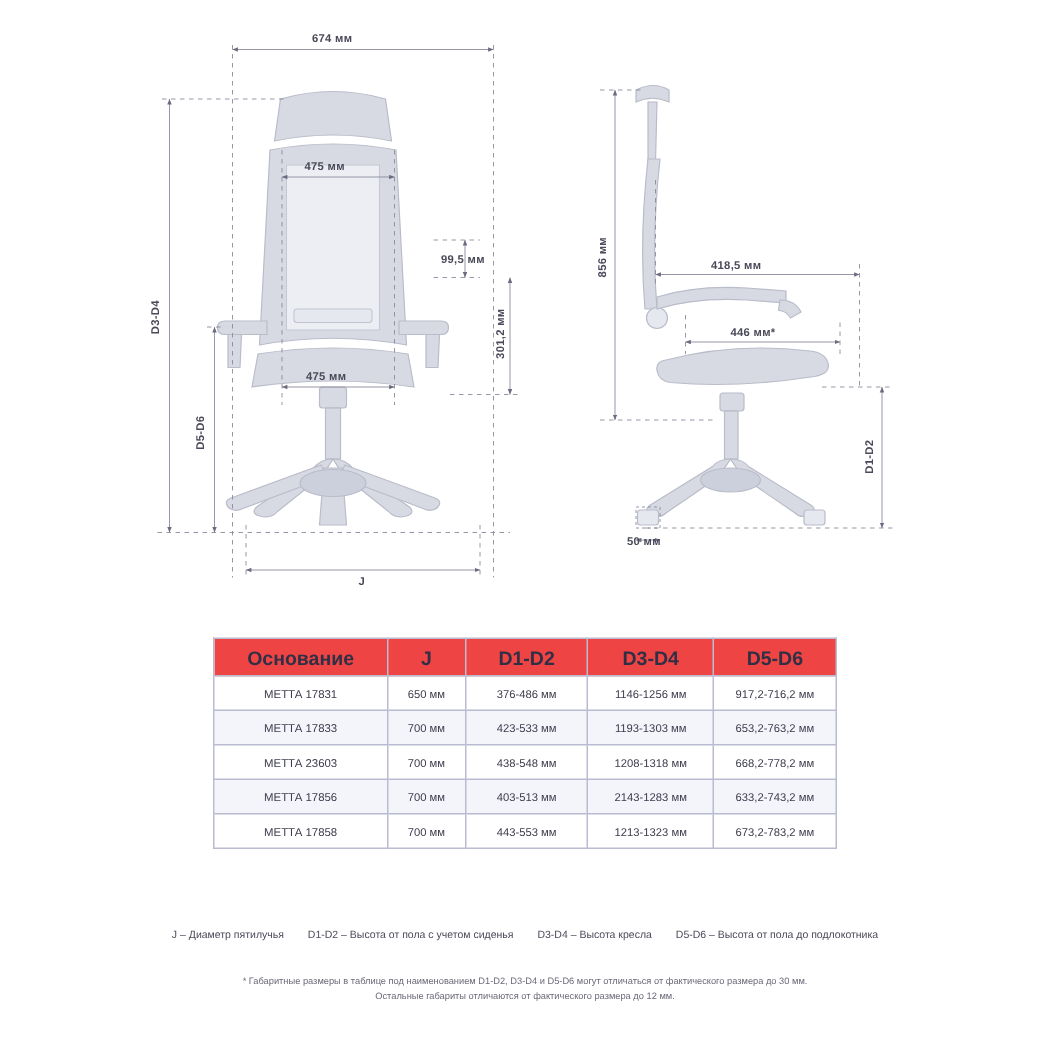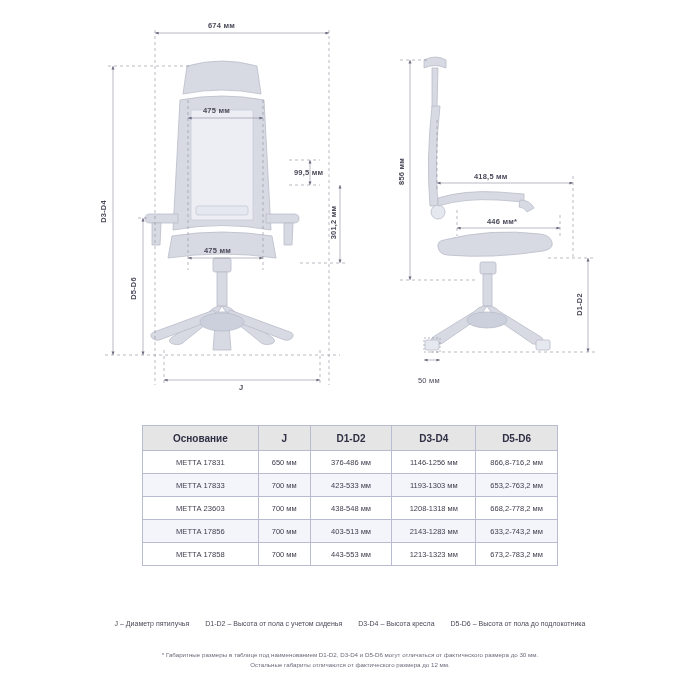--- a/index.html
+++ b/index.html
@@ -35,23 +35,23 @@
   }
   th,td{
     border:1px solid #b9bcd0;
     text-align:center;
     padding:0;
     height:22px;
     font-weight:normal;
     color:#3d3d4d;
   }
   thead th{
-    background:#e5e5e5;
+    background:#ef4444;
     font-weight:bold;
-    font-size:10px;
+    font-size:13px;
     color:#2f2f45;
     height:24px;
   }
   tbody tr:nth-child(odd){background:#ffffff;}
   tbody tr:nth-child(even){background:#f4f5fb;}
   td.name{font-size:7.6px;margin-top:20px;}
   col.c1{width:116px;}
   col.c2{width:52px;}
   col.c3{width:82px;}
   col.c4{width:84px;}
@@ -206,21 +206,21 @@
   <div class="dim-text vert" style="left:317px;top:218px;font-weight:bold;transform:rotate(-90deg);">301,2 мм</div>
   <div class="dim-text vert" style="left:92px;top:207px;font-weight:bold;transform:rotate(-90deg);">D3-D4</div>
   <div class="dim-text vert" style="left:122px;top:284px;font-weight:bold;transform:rotate(-90deg);">D5-D6</div>
   <div class="dim-text" style="left:239px;top:383px;font-weight:bold;">J</div>
 
   
   <div class="dim-text vert" style="left:388px;top:167px;font-weight:bold;transform:rotate(-90deg);">856 мм</div>
   <div class="dim-text" style="left:474px;top:172px;font-weight:bold;">418,5 мм</div>
   <div class="dim-text" style="left:487px;top:217px;font-weight:bold;">446 мм*</div>
   <div class="dim-text vert" style="left:568px;top:300px;font-weight:bold;transform:rotate(-90deg);">D1-D2</div>
-  <div class="dim-text" style="left:418px;top:376px;font-weight:normal;">50 мм</div>
+  <div class="dim-text" style="left:418px;top:356px;font-weight:bold;">50 мм</div>
 </div>
 
 <div class="table-wrap">
   <table>
     <colgroup>
       <col class="c1">
         <col class="c2">
         <col class="c3">
         <col class="c4">
         <col class="c5">
@@ -233,21 +233,21 @@
         <th>D3-D4</th>
         <th>D5-D6</th>
       </tr>
     </thead>
     <tbody>
       <tr>
         <td class="name">МЕТТА 17831</td>
         <td>650 мм</td>
         <td>376-486 мм</td>
         <td>1146-1256 мм</td>
-        <td>866,8-716,2 мм</td>
+        <td>917,2-716,2 мм</td>
       </tr>
       <tr>
         <td class="name">МЕТТА 17833</td>
         <td>700 мм</td>
         <td>423-533 мм</td>
         <td>1193-1303 мм</td>
         <td>653,2-763,2 мм</td>
       </tr>
       <tr>
         <td class="name">МЕТТА 23603</td>

